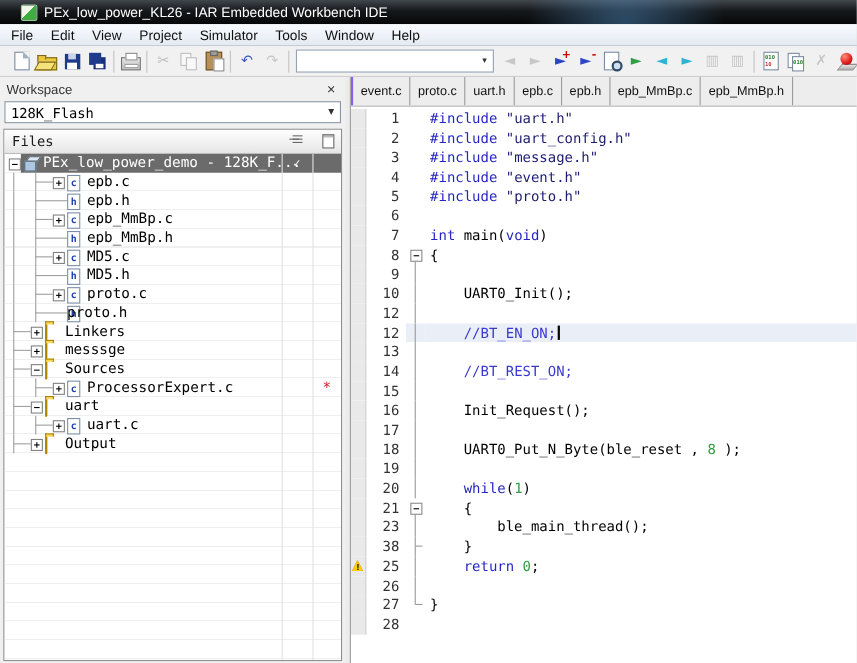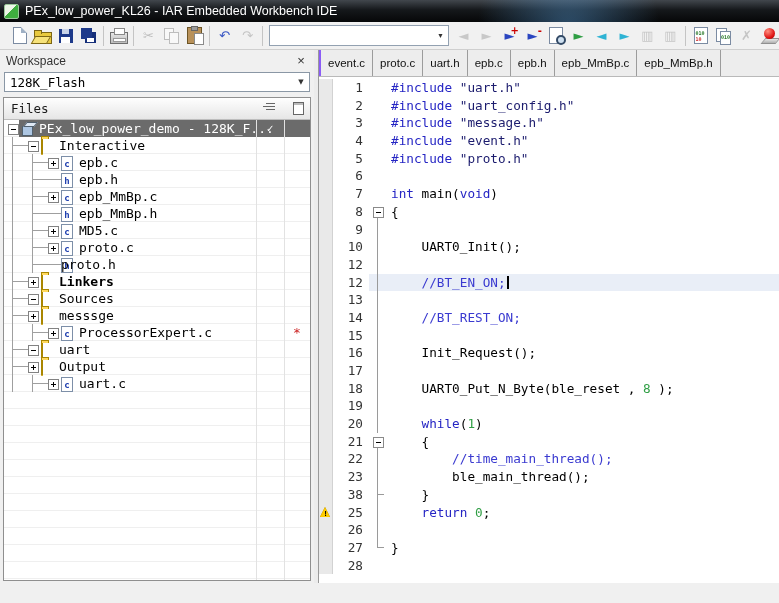--- a/index.html
+++ b/index.html
@@ -1,20 +1,20 @@
 <!DOCTYPE html>
 <html style="--kw: #2525c4; --str: #1c1c6e; --cmt: #3a3ad0; --num: #2f9e44; --curline: #e9eef7;"><head>
 <meta charset="utf-8">
 <style>
   html,body{margin:0;padding:0;background:#888;}
   .window{width:779px;height:603px;position:relative;overflow:hidden;
     font-family:"Liberation Sans",sans-serif;background:#f0f0f0;}
 
   
-  .titlebar{height:22px;display:flex;align-items:center;padding-left:4px;color:#fff;
+  .titlebar{height:22px;display:flex;align-items:center;padding-left:19px;color:#fff;
     font-size:12.5px;
     background:radial-gradient(circle at 73% 130%, rgba(90,160,220,.45), transparent 16%),
                linear-gradient(#42474d,#15181b 45%,#060708);}
   .appicon{width:13px;height:13px;margin-right:6px;border-radius:2px;flex:none;
     background:linear-gradient(135deg,#eef7e8 45%,#3fae3f 45%);border:1px solid #9ac89a;}
   .title{white-space:nowrap;}
 
   
   .menubar{height:19px;display:flex;align-items:center;font-size:12.5px;color:#111;
     background:linear-gradient(#f9fbfe,#e4eaf3);border-bottom:1px solid #c2c9d4;padding-left:2px;}
@@ -174,20 +174,30 @@
     font:bold 8px "Liberation Sans",sans-serif;color:#000;}
 </style>
 </head>
 <body>
 
 <div class="window">
   <div class="titlebar">
     <span class="appicon"></span>
     <span class="title">PEx_low_power_KL26 - IAR Embedded Workbench IDE</span>
   </div>
+  <div class="menubar" id="menubar">
+      <div class="mi">File</div>
+      <div class="mi">Edit</div>
+      <div class="mi">View</div>
+      <div class="mi">Project</div>
+      <div class="mi">Simulator</div>
+      <div class="mi">Tools</div>
+      <div class="mi">Window</div>
+      <div class="mi">Help</div>
+    </div>
   <div class="toolbar" id="toolbar">
       <div class="ticon">
         <span class="ic ic-page"></span>
       </div>
       <div class="ticon">
         <span class="ic ic-folderopen"></span>
       </div>
       <div class="ticon">
         <span class="ic ic-floppy"></span>
       </div>
@@ -282,21 +292,20 @@
           <span class="fh-ic1">
               <i></i>
             </span>
           <span class="fh-ic2">
               <i></i>
             </span>
         </div>
         <div class="treewrap">
           <div id="tree">
               <div class="trow sel"><div class="selbg"></div><span class="exp minus" style="left: 4px;"></span><span class="nicon i-project" style="left: 17px;"></span><span class="tlabel" style="left: 35px;">PEx_low_power_demo - 128K_F...</span><span class="colmark c1">✓</span></div>
-              <div class="trow"><span class="vg" style="left: 8px;"></span><span class="hl" style="left: 8px; width: 16px;"></span><span class="exp minus" style="left: 24px;"></span><span class="nicon i-folder" style="left: 37px;"></span><span class="tlabel" style="left: 55px;">Interactive</span></div>
               <div class="trow">
                 <span class="vg" style="left: 8px;"></span>
                 <span class="vg" style="left: 28px;"></span>
                 <span class="hl" style="left: 28px; width: 16px;"></span>
                 <span class="exp plus" style="left: 44px;"></span>
                 <span class="nicon i-cfile" style="left: 57px;"></span>
                 <span class="tlabel" style="left: 75px;">epb.c</span>
               </div>
               <div class="trow">
                 <span class="vg" style="left: 8px;"></span>
@@ -324,54 +333,61 @@
                 <span class="vg" style="left: 8px;"></span>
                 <span class="vg" style="left: 28px;"></span>
                 <span class="hl" style="left: 28px; width: 16px;"></span>
                 <span class="exp plus" style="left: 44px;"></span>
                 <span class="nicon i-cfile" style="left: 57px;"></span>
                 <span class="tlabel" style="left: 75px;">MD5.c</span>
               </div>
               <div class="trow">
                 <span class="vg" style="left: 8px;"></span>
                 <span class="vg" style="left: 28px;"></span>
+                <span class="hl" style="left: 28px; width: 29px;"></span>
+                <span class="nicon i-hfile" style="left: 57px;"></span>
+                <span class="tlabel" style="left: 75px;">MD5.h</span>
+              </div>
+              <div class="trow">
+                <span class="vg" style="left: 8px;"></span>
+                <span class="vg" style="left: 28px;"></span>
                 <span class="hl" style="left: 28px; width: 16px;"></span>
                 <span class="exp plus" style="left: 44px;"></span>
                 <span class="nicon i-cfile" style="left: 57px;"></span>
                 <span class="tlabel" style="left: 75px;">proto.c</span>
               </div>
               <div class="trow">
                 <span class="vg" style="left: 8px;"></span>
                 <span class="vg" style="left: 28px;"></span>
                 <span class="hl" style="left: 28px; width: 29px;"></span>
                 <span class="nicon i-hfile" style="left: 57px;"></span>
                 <span class="tlabel" style="left: 57px;">proto.h</span>
               </div>
-              <div class="trow"><span class="vg" style="left: 8px;"></span><span class="hl" style="left: 8px; width: 16px;"></span><span class="exp plus" style="left: 24px;"></span><span class="nicon i-folder" style="left: 37px;"></span><span class="tlabel" style="left: 55px; font-weight: bold;">Linkers</span></div>
+              <div class="trow"><span class="vg" style="left: 8px;"></span><span class="hl" style="left: 8px; width: 16px;"></span><span class="exp plus" style="left: 24px;"></span><span class="nicon i-folder" style="left: 37px;"></span><span class="tlabel" style="left: 55px;">Linkers</span></div>
+              <div class="trow"><span class="vg" style="left: 8px;"></span><span class="hl" style="left: 8px; width: 16px;"></span><span class="exp plus" style="left: 24px;"></span><span class="nicon i-folder" style="left: 37px;"></span><span class="tlabel" style="left: 55px;">messsge</span></div>
               <div class="trow"><span class="vg" style="left: 8px;"></span><span class="hl" style="left: 8px; width: 16px;"></span><span class="exp minus" style="left: 24px;"></span><span class="nicon i-folder" style="left: 37px;"></span><span class="tlabel" style="left: 55px;">Sources</span></div>
-              <div class="trow"><span class="vg" style="left: 8px;"></span><span class="hl" style="left: 8px; width: 16px;"></span><span class="exp plus" style="left: 24px;"></span><span class="nicon i-folder" style="left: 37px;"></span><span class="tlabel" style="left: 55px;">messsge</span></div>
               <div class="trow">
                 <span class="vg" style="left: 8px;"></span>
                 <span class="vg" style="left: 28px;"></span>
                 <span class="hl" style="left: 28px; width: 16px;"></span>
                 <span class="exp plus" style="left: 44px;"></span>
                 <span class="nicon i-cfile" style="left: 57px;"></span>
                 <span class="tlabel" style="left: 75px;">ProcessorExpert.c</span>
                 <span class="colmark c2">*</span>
               </div>
               <div class="trow"><span class="vg" style="left: 8px;"></span><span class="hl" style="left: 8px; width: 16px;"></span><span class="exp minus" style="left: 24px;"></span><span class="nicon i-folder" style="left: 37px;"></span><span class="tlabel" style="left: 55px;">uart</span></div>
-              <div class="trow"><span class="vg" style="left: 8px;"></span><span class="hl" style="left: 8px; width: 16px;"></span><span class="exp plus" style="left: 24px;"></span><span class="nicon i-folder" style="left: 37px;"></span><span class="tlabel" style="left: 55px;">Output</span></div>
               <div class="trow">
                 <span class="vg" style="left: 8px;"></span>
                 <span class="vg" style="left: 28px;"></span>
                 <span class="hl" style="left: 28px; width: 16px;"></span>
                 <span class="exp plus" style="left: 44px;"></span>
                 <span class="nicon i-cfile" style="left: 57px;"></span>
                 <span class="tlabel" style="left: 75px;">uart.c</span>
               </div>
+              <div class="trow"><span class="vg" style="left: 8px;"></span><span class="hl" style="left: 8px; width: 16px;"></span><span class="exp plus" style="left: 24px;"></span><span class="nicon i-folder" style="left: 37px;"></span><span class="tlabel" style="left: 55px;">Output</span></div>
             </div>
           <div class="colsep" style="left:252px"></div>
           <div class="colsep" style="left:280px"></div>
         </div>
       </div>
     </div>
     <div class="splitter"></div>
     <div class="editor">
       <div class="tabbar" id="tabbar">
           <div class="tab">event.c</div>
@@ -504,26 +520,20 @@
             <span class="ct"><span class="tk-p">    </span><span class="tk-k">while</span><span class="tk-p">(</span><span class="tk-g">1</span><span class="tk-p">)</span></span>
           </div>
           <div class="cl">
             <span class="lm"></span>
             <span class="ln">21</span>
             <span class="fd box"></span>
             <span class="ct"><span class="tk-p">    {</span></span>
           </div>
           <div class="cl">
             <span class="lm"></span>
-            <span class="ln">22</span>
-            <span class="fd line"></span>
-            <span class="ct"><span class="tk-p">        </span><span class="tk-c">//time_main_thread();</span></span>
-          </div>
-          <div class="cl">
-            <span class="lm"></span>
             <span class="ln">23</span>
             <span class="fd line"></span>
             <span class="ct"><span class="tk-p">        ble_main_thread();</span></span>
           </div>
           <div class="cl">
             <span class="lm"></span>
             <span class="ln">38</span>
             <span class="fd tee"></span>
             <span class="ct"><span class="tk-p">    }</span></span>
           </div>

